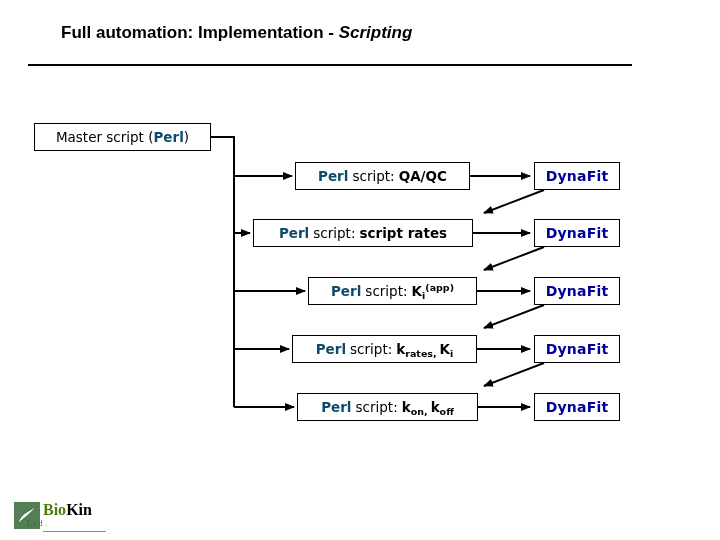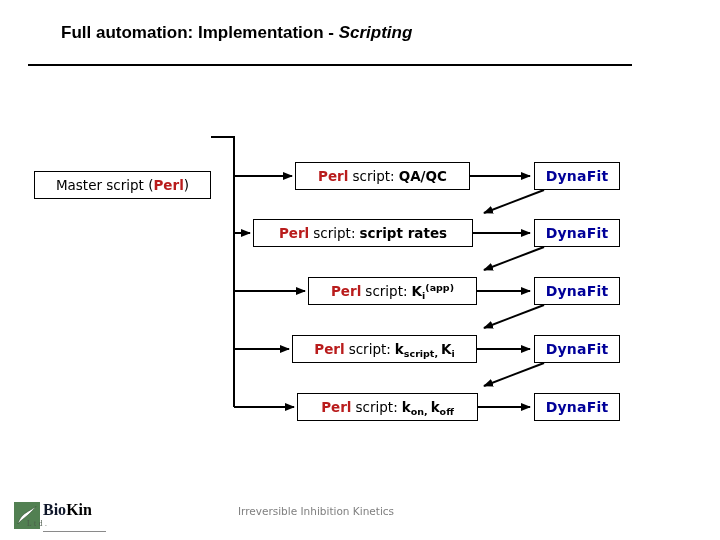--- a/index.html
+++ b/index.html
@@ -10,28 +10,28 @@
   #title{position:absolute;left:61px;top:22px;font-family:"Liberation Sans",sans-serif;
          font-size:17px;font-weight:bold;color:#000;line-height:22px;white-space:pre;}
   #title .em{font-style:italic;}
   #title-rule{position:absolute;left:28px;top:64px;width:666px;height:0;
               border-top:2px solid #000;}
 
   
   .dbox{position:absolute;height:28px;border:1.5px solid #000;background:#fff;
         box-sizing:border-box;display:flex;align-items:center;justify-content:center;
         font-size:13.5px;color:#000;white-space:nowrap;}
-  .lang{color:#b91c1c;font-weight:bold;margin-right:.3em;}
+  .lang{color:#0c4a6e;font-weight:bold;margin-right:.3em;}
   .scriptword{margin-right:.3em;}
   .name{font-weight:bold;}
   .dbox sub{font-size:9.5px;font-weight:bold;vertical-align:-3px;line-height:0;}
   .dbox sup{font-size:9.5px;font-weight:bold;vertical-align:5px;line-height:0;text-align:center;}
   .base2{margin-left:.22em;}
 
-  #master-box{left:34px;top:123px;width:177px;margin-top:48px;}
+  #master-box{left:34px;top:123px;width:177px;}
 
   .dynafit{left:534px;width:86px;font-size:14px;font-weight:bold;color:#000099;
            letter-spacing:.2px;}
 
   
   .r1{top:162px;} .r2{top:219px;} .r3{top:277px;} .r4{top:335px;} .r5{top:393px;}
   #perl-1{left:295px;width:175px;}
   #perl-2{left:253px;width:220px;}
   #perl-3{left:308px;width:169px;}
   #perl-4{left:292px;width:185px;}
@@ -42,21 +42,21 @@
   
   #footer-center{position:absolute;left:0;right:0;top:505px;text-align:center;
                  font-size:10.5px;color:#7f7f7f;}
   #page-number{position:absolute;left:652px;top:505px;font-size:10.5px;color:#7f7f7f;}
 
   
   #biokin-logo{position:absolute;left:14px;top:500px;width:95px;height:36px;}
   #logo-mark{position:absolute;left:0;top:2px;width:26px;height:27px;background:#528052;}
   #logo-text{position:absolute;left:29px;top:0;font-family:"Liberation Serif",serif;
              font-weight:bold;font-size:16px;line-height:20px;white-space:nowrap;}
-  #logo-text .bio{color:#0f172a;}
+  #logo-text .bio{color:#4d7c0f;}
   #logo-text .kin{color:#000000;}
   #logo-ltd{position:absolute;left:13px;top:19px;font-family:"Liberation Serif",serif;
             font-size:7.5px;letter-spacing:2.5px;color:#4a584a;}
   #logo-rule{position:absolute;left:29px;top:31px;width:63px;height:0;
              border-top:1.2px solid #8a8a8a;}
 </style>
 </head>
 <body>
 
 <div id="slide">
@@ -120,36 +120,35 @@
     <span class="scriptword">script:</span>
     <span class="name"><span>K</span><sub>i</sub><sup>(app)</sup></span>
   </div>
   <div class="dbox dynafit r3">
       <span>DynaFit</span>
     </div>
 
   <div class="dbox r4" id="perl-4">
     <span class="lang">Perl</span>
     <span class="scriptword">script:</span>
-    <span class="name"><span>k</span><sub>script,</sub><span class="base2">K</span><sub>i</sub></span>
+    <span class="name"><span>k</span><sub>rates,</sub><span class="base2">K</span><sub>i</sub></span>
   </div>
   <div class="dbox dynafit r4">
       <span>DynaFit</span>
     </div>
 
   <div class="dbox r5" id="perl-5">
     <span class="lang">Perl</span>
     <span class="scriptword">script:</span>
     <span class="name"><span>k</span><sub>on,</sub><span class="base2">k</span><sub>off</sub></span>
   </div>
   <div class="dbox dynafit r5">
       <span>DynaFit</span>
     </div>
 
-  <div id="footer-center">Irreversible Inhibition Kinetics</div>
   <div id="page-number">6</div>
 
   <div id="biokin-logo">
     <div id="logo-mark">
       <svg width="26" height="27" viewBox="0 0 26 27">
         <path d="M4,22 C6,19 10,16.5 14,13 C17,10.3 20,7 22,4.5 C17,8 11,10.5 8,14 C5.8,16.6 4.4,19.5 4,22 Z" fill="#ffffff" stroke="#2f4f2f" stroke-width="0.6"></path>
       </svg>
     </div>
     <div id="logo-text"><span class="bio">Bio</span><span class="kin">Kin</span></div>
     <div id="logo-ltd">Ltd.</div>

